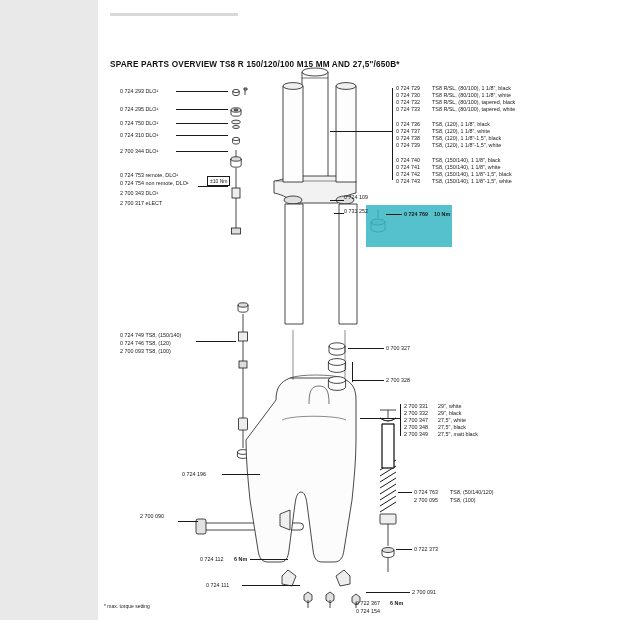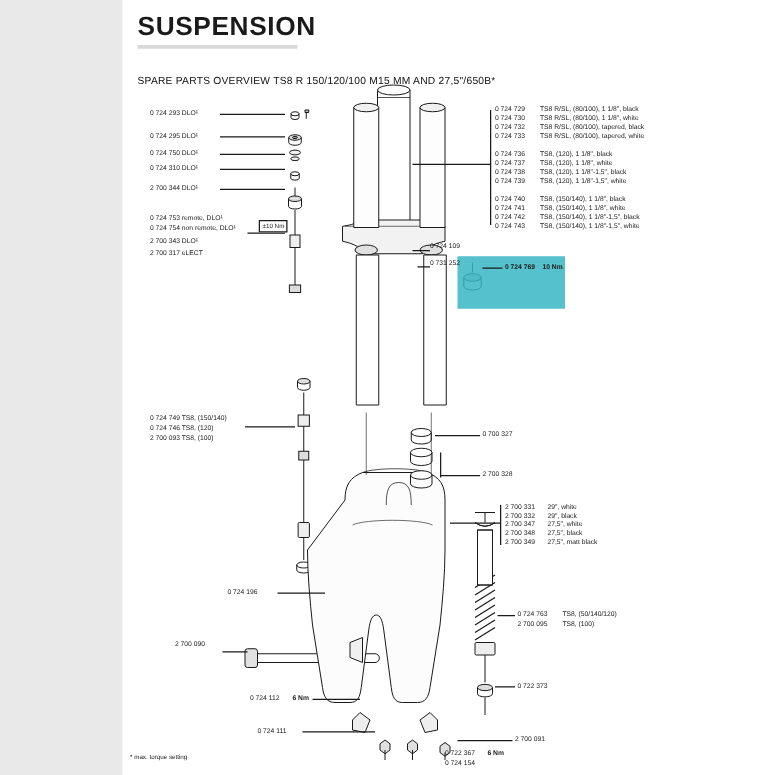--- a/index.html
+++ b/index.html
@@ -25,21 +25,21 @@
   }
   .header .subtitle{
     font-size:19px;font-weight:normal;letter-spacing:1px;color:#8c8c8c;
     line-height:22px;
   }
   .header .rule{
     margin-top:3px;width:128px;height:3px;background:#d9d9d9;
   }
   .overview-title{
     position:absolute;left:110px;top:60px;
-    font-size:8.2px;font-weight:normal;letter-spacing:.2px;color:#111;
+    font-size:8.2px;font-weight:bold;letter-spacing:.2px;color:#111;
   }
   
   .lbl{
     position:absolute;
     font-size:5.4px;
     line-height:6.6px;
     color:#1a1a1a;
     white-space:nowrap;
     letter-spacing:0px;
   }
@@ -63,21 +63,20 @@
   }
   
   #art{position:absolute;left:0;top:0;width:620px;height:620px;}
 </style>
 </head>
 <body>
 
 <div class="left-band"></div>
 
 <div class="header">
-  <div class="title">SUSPENSION</div>
   <div class="rule"></div>
 </div>
 
 <div class="overview-title">SPARE PARTS OVERVIEW TS8 R 150/120/100 M15 MM AND 27,5"/650B*</div>
 
 <svg id="art" viewBox="0 0 620 620" xmlns="http://www.w3.org/2000/svg">
   <g stroke="#1a1a1a" fill="none" stroke-width="0.8">
 
     <ellipse cx="236" cy="91" rx="3.2" ry="1.6" fill="#fff"></ellipse>
     <path d="M232.8 91 v3 a3.2 1.6 0 0 0 6.4 0 v-3"></path>

